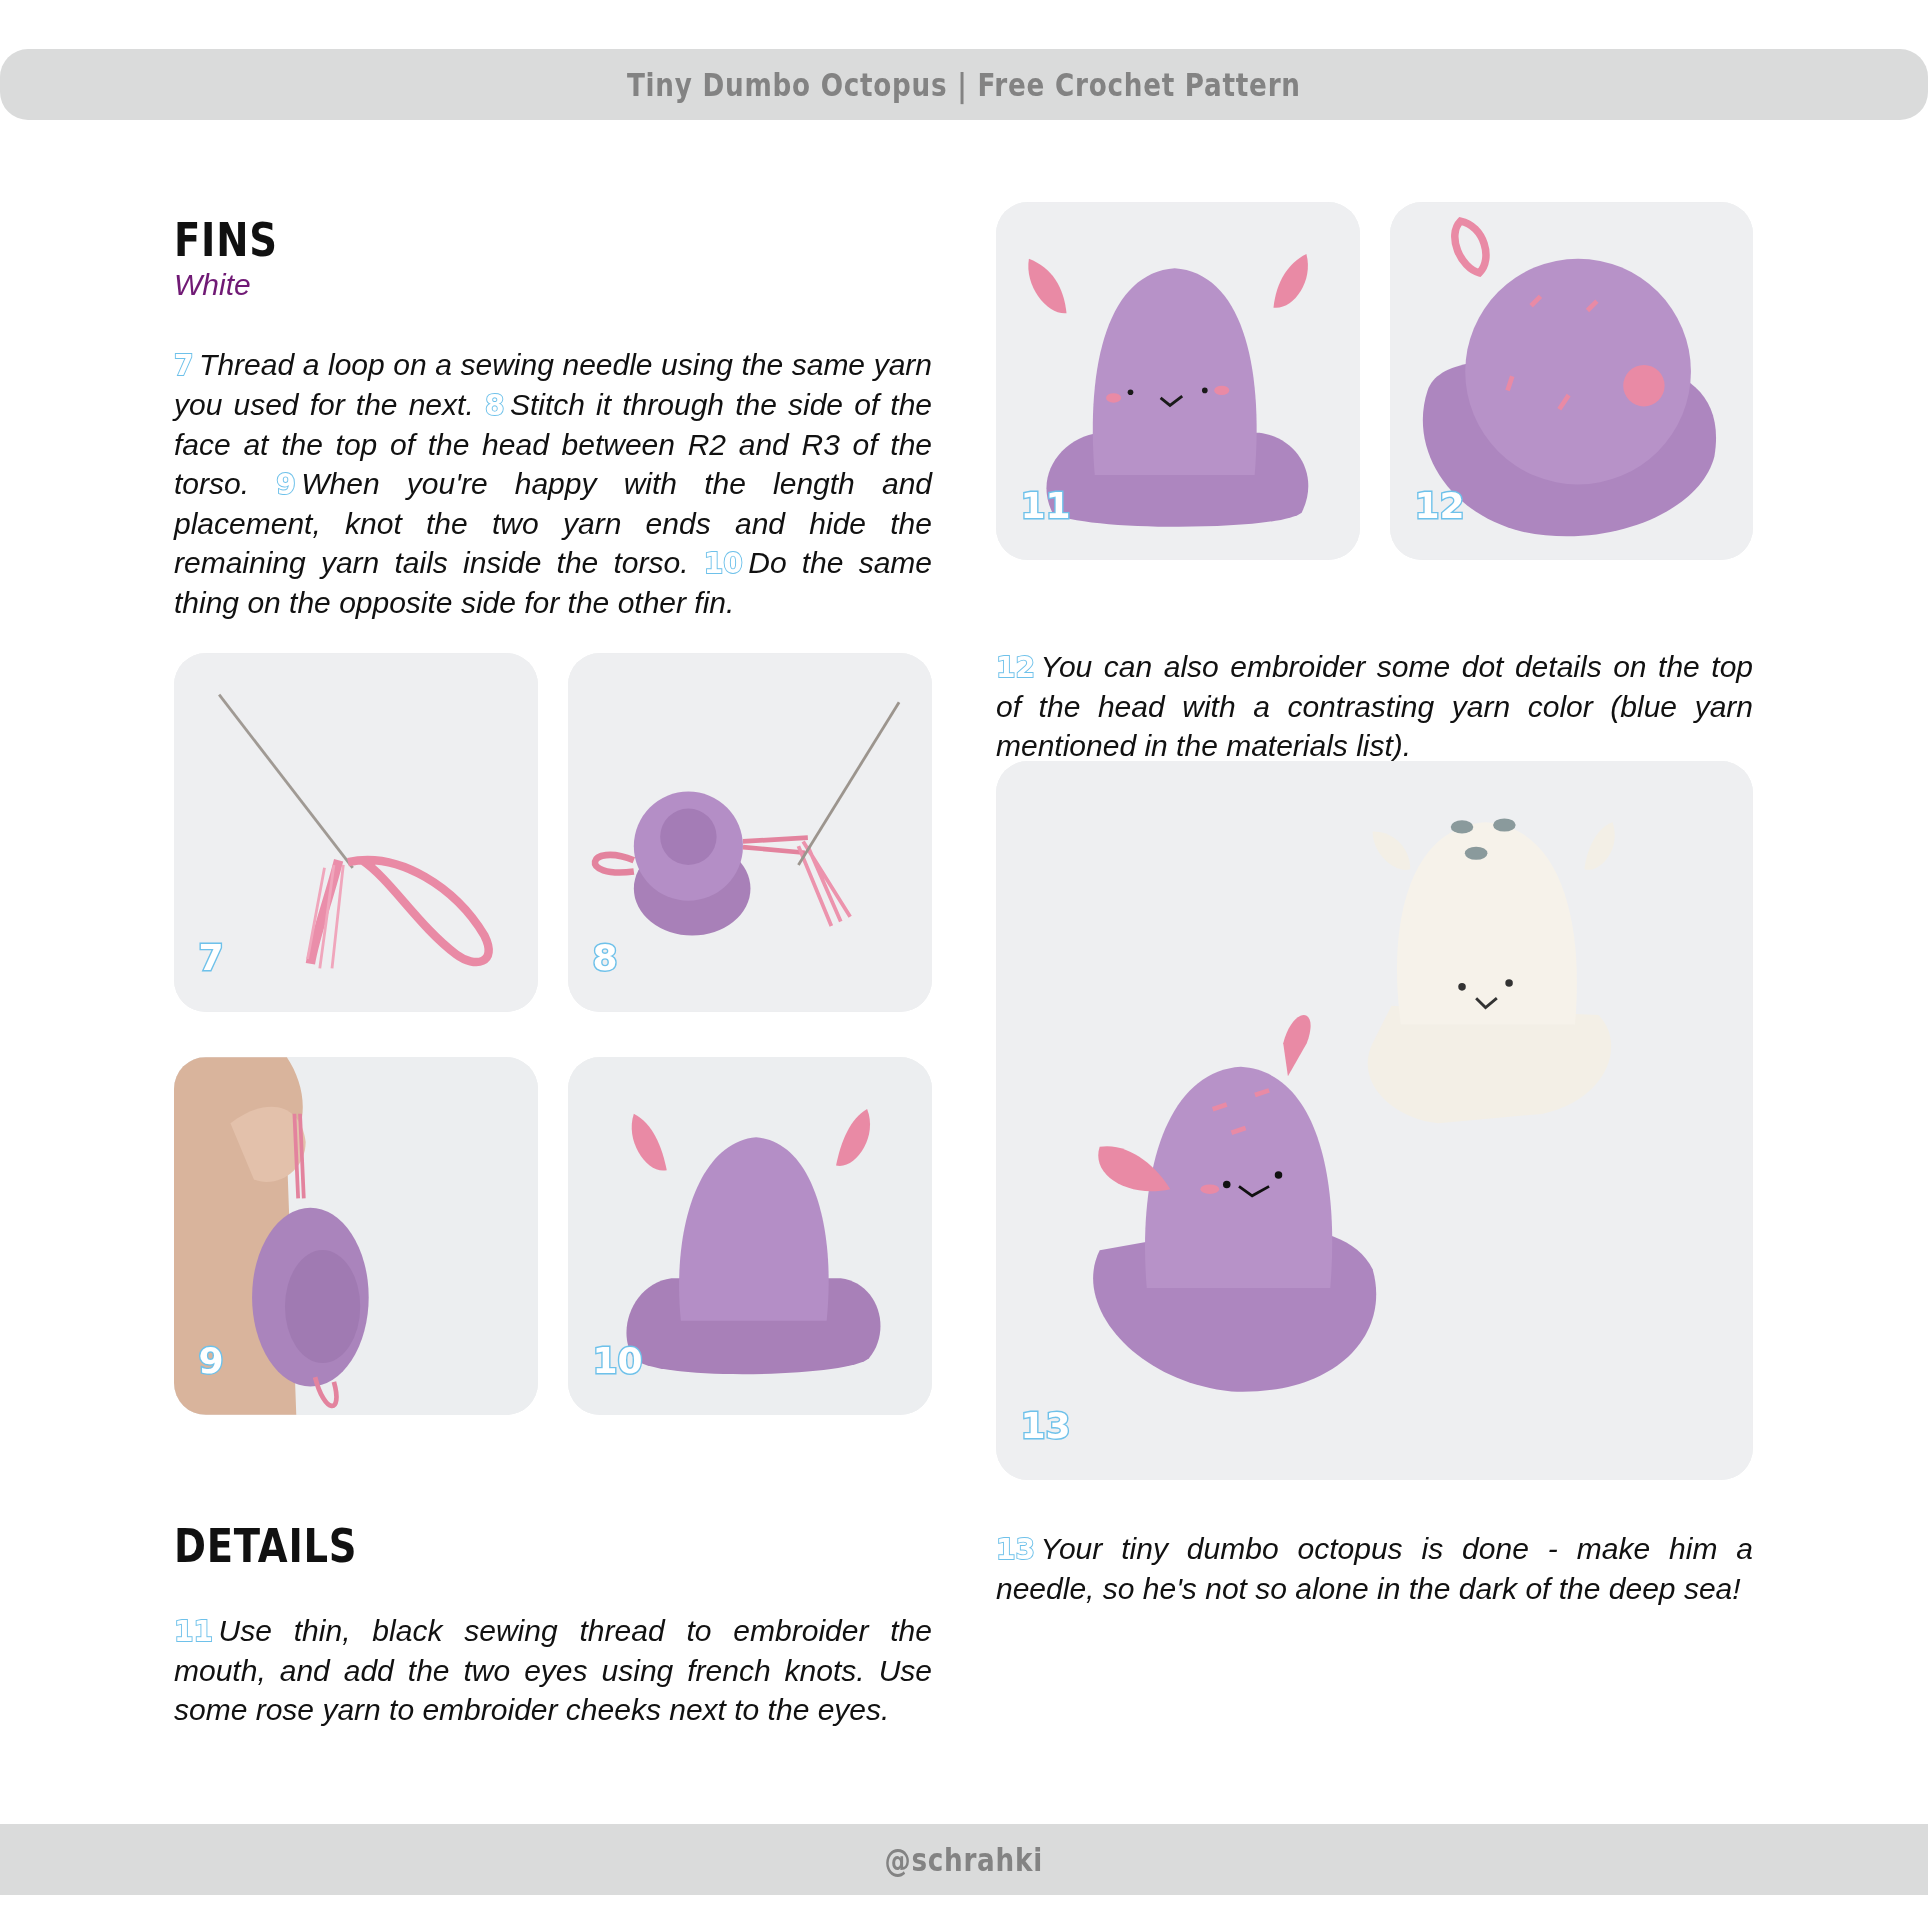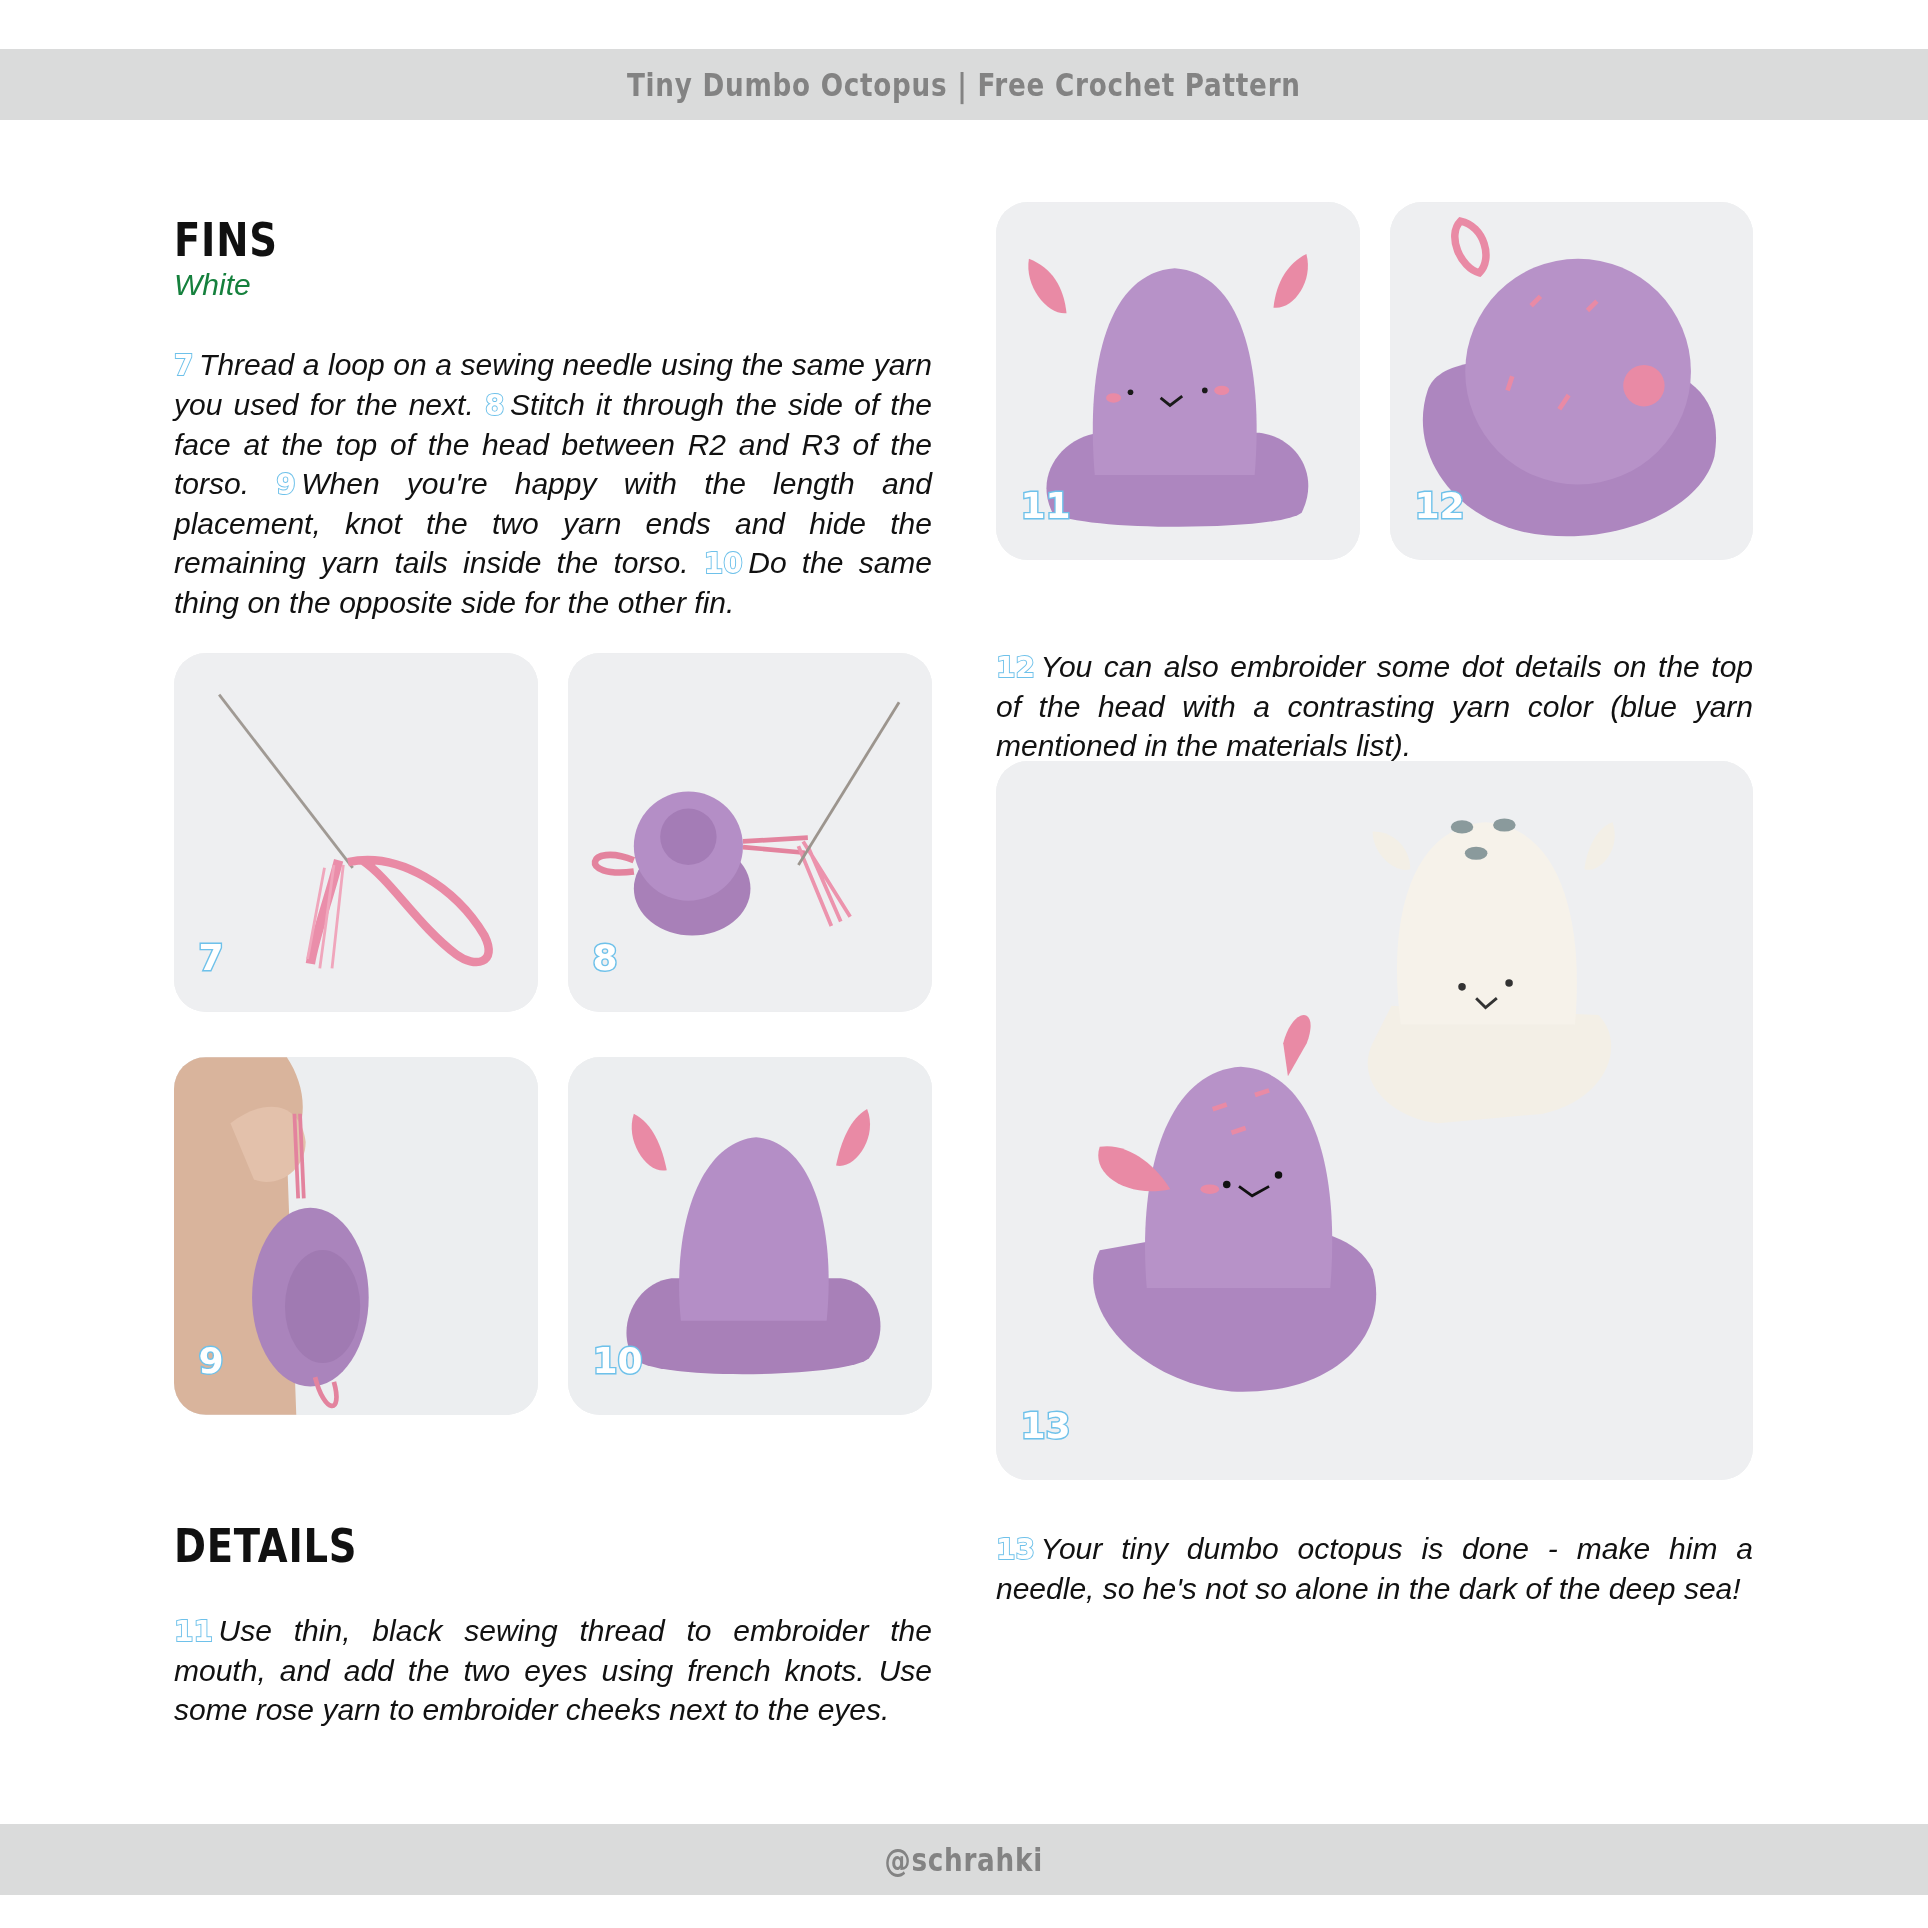--- a/index.html
+++ b/index.html
@@ -2,26 +2,26 @@
 <html style="font-size:15px"><head>
 <meta charset="utf-8">
 <style>
   html, body { margin: 0; padding: 0; background: #ffffff; }
   body { width: 1928px; height: 1928px; position: relative; overflow: hidden;
          font-family: "Liberation Sans", sans-serif; color: #111; }
   .bar { position: absolute; left: 0; width: 1928px; height: 71px; background: #dadbdb;
          display: flex; align-items: center; justify-content: center; }
   .bar-text { font-family: "DejaVu Sans", sans-serif; font-weight: bold; font-size: 32px;
               color: #838383; letter-spacing: 0.9px; transform: scaleX(0.82); white-space: nowrap; }
-  .header { top: 49px; }
+  .header { top: 49px; border-radius: 28px; }
   .footer { top: 1808px; margin-top: 16px; }
   .heading { position: absolute; font-family: "DejaVu Sans", sans-serif; font-weight: bold;
              font-size: 47px; color: #111; transform-origin: left top; transform: scaleX(0.82);
              letter-spacing: 0.9px; }
-  .sub { position: absolute; font-style: italic; font-size: 30px; color: #15803d; }
+  .sub { position: absolute; font-style: italic; font-size: 30px; color: #701a75; }
   .para { position: absolute; font-style: italic; font-size: 30px; line-height: 39px;
           color: #111; text-align: justify; text-align-last: left; }
   .num { font-style: normal; font-weight: bold; color: #ffffff;
          -webkit-text-stroke: 1.9px #6ec1ea; paint-order: stroke fill;
          font-family: "DejaVu Sans", sans-serif; font-size: 28px; margin-right: 5.6px;
          text-shadow: 0 0 0 #6ec1ea; }
   .photo { position: absolute; border-radius: 32px; overflow: hidden; background: #ecedef; }
   .photo svg { position: absolute; left: 0; top: 0; width: 100%; height: 100%; }
   .photo-label { position: absolute; left: 24.5px; bottom: 34px; font-family: "DejaVu Sans", sans-serif;
                  font-weight: bold; font-size: 36px; color: #ffffff;

